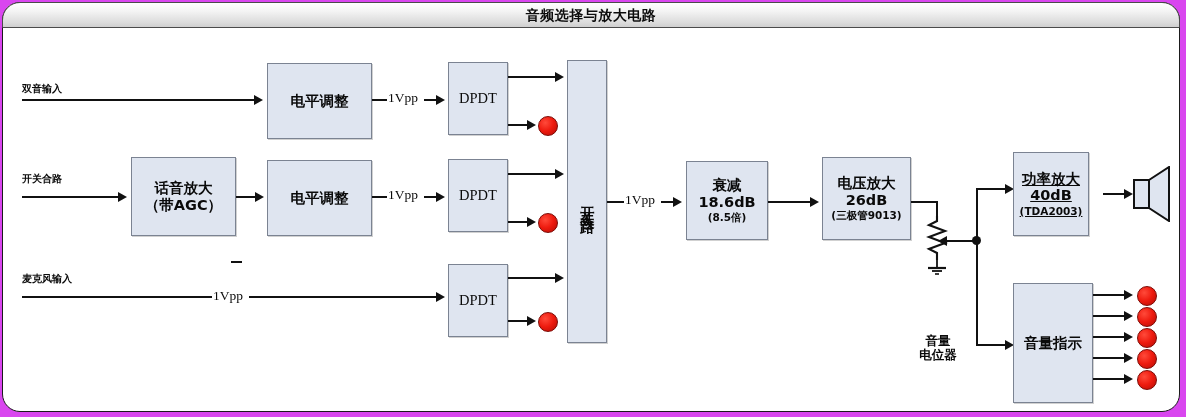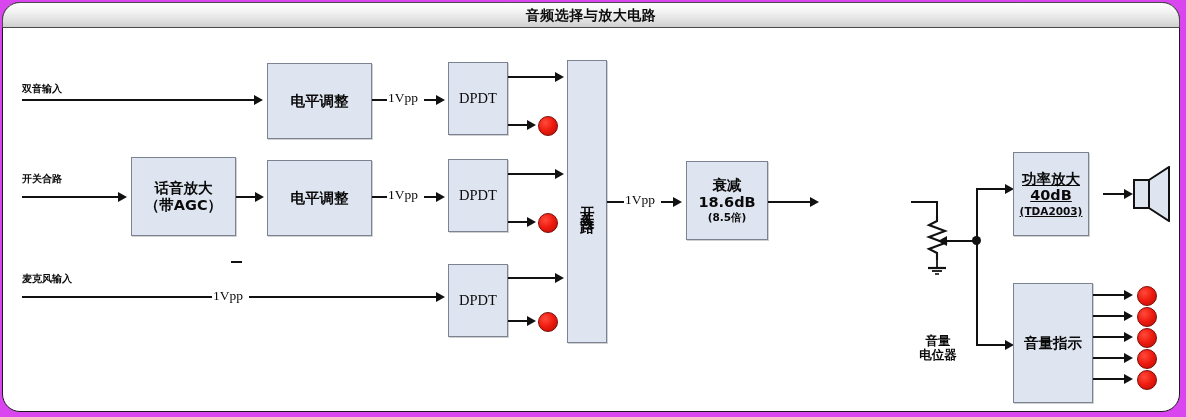--- a/index.html
+++ b/index.html
@@ -194,20 +194,25 @@
 
   <div class="blk" style="left:686px;top:161px;width:82px;height:79px;">
     <div class="l1">衰减</div>
     <div class="l2">18.6dB</div>
     <div class="sub">(8.5倍)</div>
   </div>
 
   <div class="h" style="left:768px;top:201px;width:44px;"></div>
   <div class="arrow" style="left:810px;top:197px;"></div>
 
+  <div class="blk" style="left:822px;top:157px;width:89px;height:83px;">
+    <div class="l1">电压放大</div>
+    <div class="l2">26dB</div>
+    <div class="sub">(三极管9013)</div>
+  </div>
 
   <div class="h" style="left:911px;top:201px;width:27px;"></div>
   <div class="v" style="left:936px;top:201px;height:20px;"></div>
 
   <svg class="pot" style="left:916px;top:216px;" width="44" height="62" viewBox="0 0 44 62">
     <polyline points="21,0 21,5 13,9 29,15 13,21 29,27 13,33 21,37 21,44" fill="none" stroke="#111" stroke-width="2.1"></polyline>
     <line x1="21" y1="44" x2="21" y2="52" stroke="#111" stroke-width="1.8"></line>
     <line x1="12" y1="52" x2="30" y2="52" stroke="#111" stroke-width="2.2"></line>
     <line x1="16" y1="55" x2="26" y2="55" stroke="#111" stroke-width="1.8"></line>
     <line x1="19" y1="58" x2="23" y2="58" stroke="#111" stroke-width="1.6"></line>

